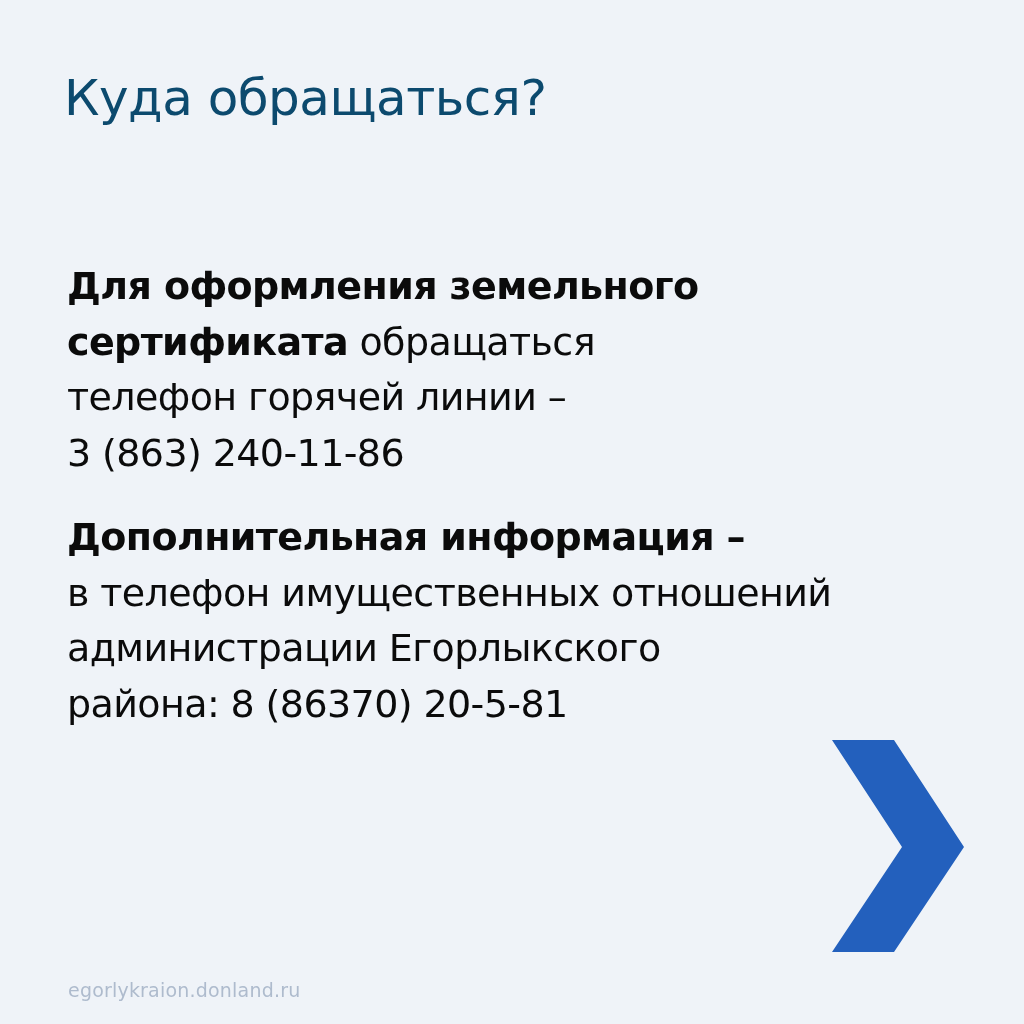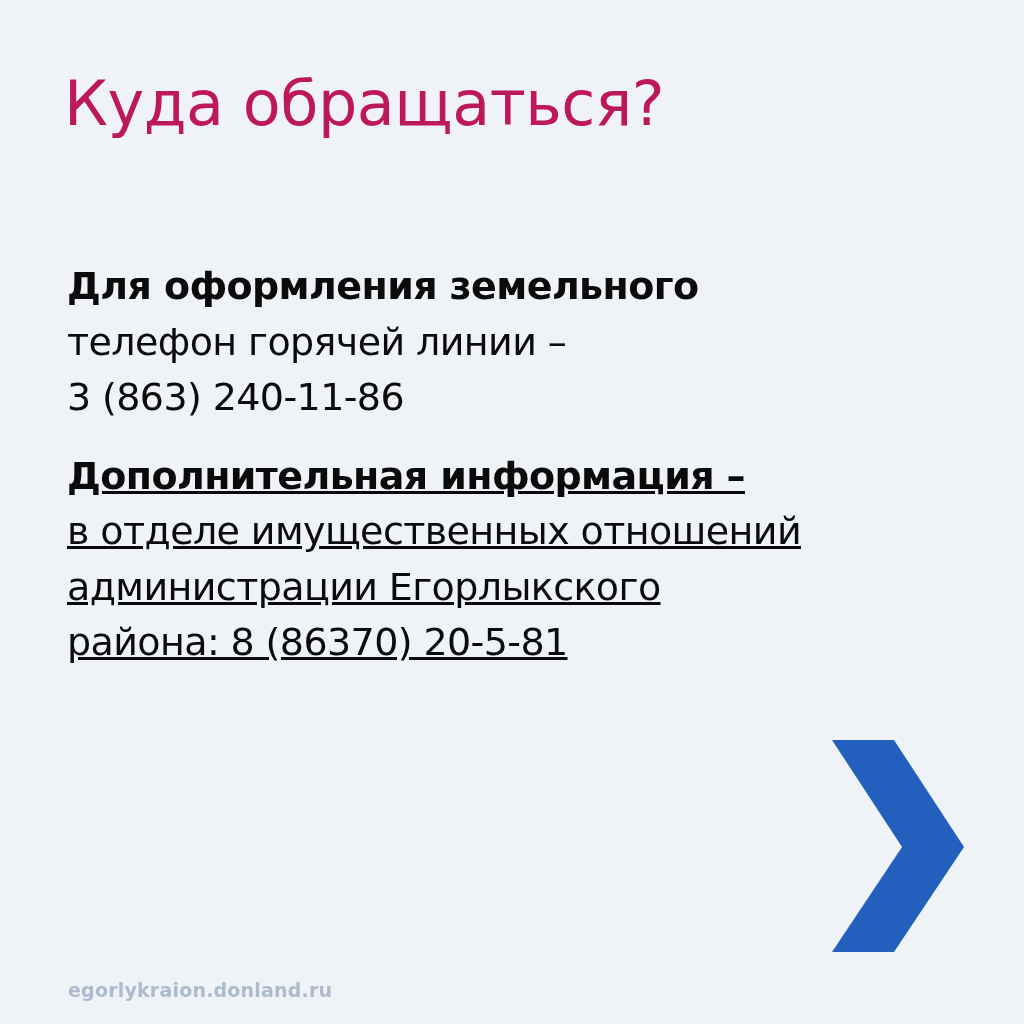--- a/index.html
+++ b/index.html
@@ -21,25 +21,25 @@
     background: #eff3f8;
     box-sizing: border-box;
   }
 
   
   #slide-title {
     position: absolute;
     left: 64px;
     top: 44px;
     font-family: "DejaVu Sans", "Liberation Sans", sans-serif;
-    font-size: 62px;
+    font-size: 50px;
     font-weight: 400;
     line-height: 1.0;
     letter-spacing: -0.5px;
-    color: #be185d;
+    color: #0c4a6e;
     white-space: nowrap;
     margin-top: 29px;
   }
 
   
   #body-block {
     position: absolute;
     left: 67px;
     top: 259px;
     width: 900px;
@@ -55,22 +55,21 @@
 
   .paragraph .lead {
     font-weight: 700;
   }
 
   .paragraph .rest {
     font-weight: 400;
   }
 
   #paragraph-2 {
-    margin-top: 23px;
-    text-decoration: underline;
+    margin-top: 29px;
   }
 
   .line {
     display: block;
     white-space: nowrap;
   }
 
   .line-inline {
     display: block;
     white-space: nowrap;
@@ -85,44 +84,45 @@
     height: 212px;
   }
 
   
   #footer-url {
     position: absolute;
     left: 68px;
     top: 979px;
     font-family: "DejaVu Sans", "Liberation Sans", sans-serif;
     font-size: 19px;
-    font-weight: 700;
+    font-weight: 400;
     letter-spacing: 0.2px;
     color: #aebbcd;
     white-space: nowrap;
   }
 </style>
 </head>
 <body>
 
 <div id="slide">
 
   <h1 id="slide-title">Куда обращаться?</h1>
 
   <div id="body-block">
 
     <div class="paragraph" id="paragraph-1">
       <span class="line lead">Для оформления земельного</span>
+      <span class="line-inline"><span class="lead">сертификата</span><span class="rest"> обращаться</span></span>
       <span class="line rest">телефон горячей линии –</span>
       <span class="line rest">3 (863) 240-11-86</span>
     </div>
 
     <div class="paragraph" id="paragraph-2">
       <span class="line lead">Дополнительная информация –</span>
-      <span class="line rest">в отделе имущественных отношений</span>
+      <span class="line rest">в телефон имущественных отношений</span>
       <span class="line rest">администрации Егорлыкского</span>
       <span class="line rest">района: 8 (86370) 20-5-81</span>
     </div>
 
   </div>
 
   <svg id="chevron" viewBox="0 0 132 212" aria-hidden="true">
     <polygon points="0,0 62,0 132,107 62,212 0,212 70,107" fill="#2360bd"></polygon>
   </svg>
 

